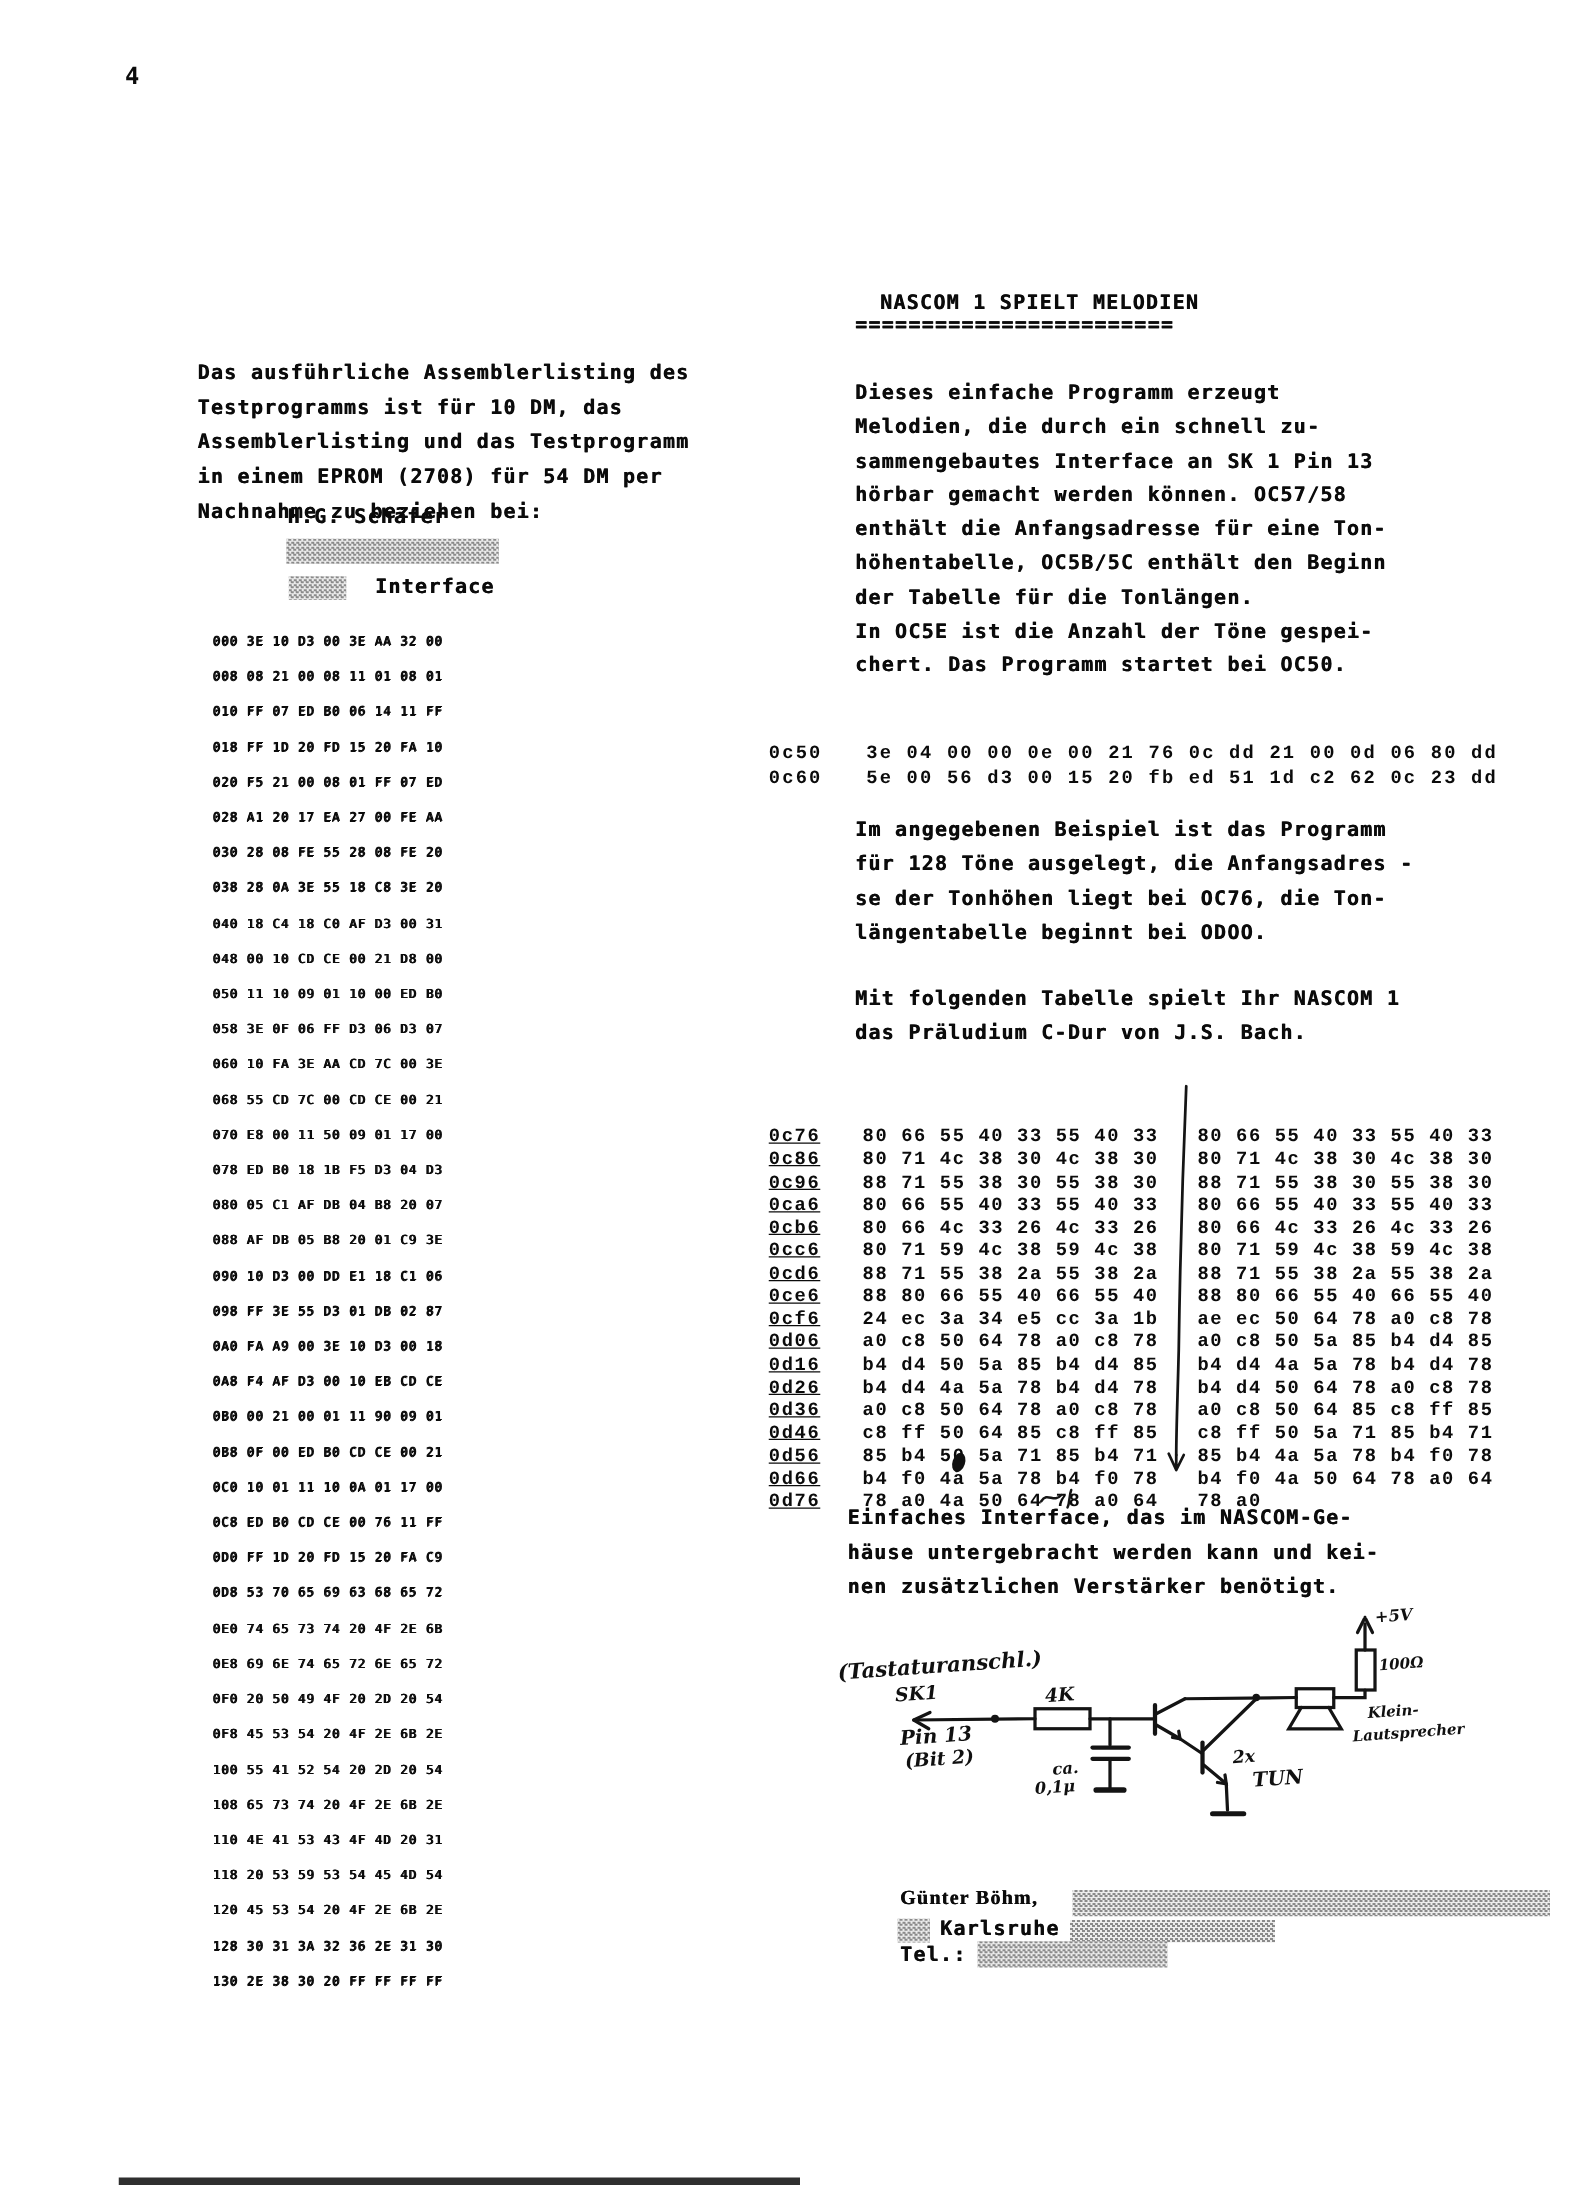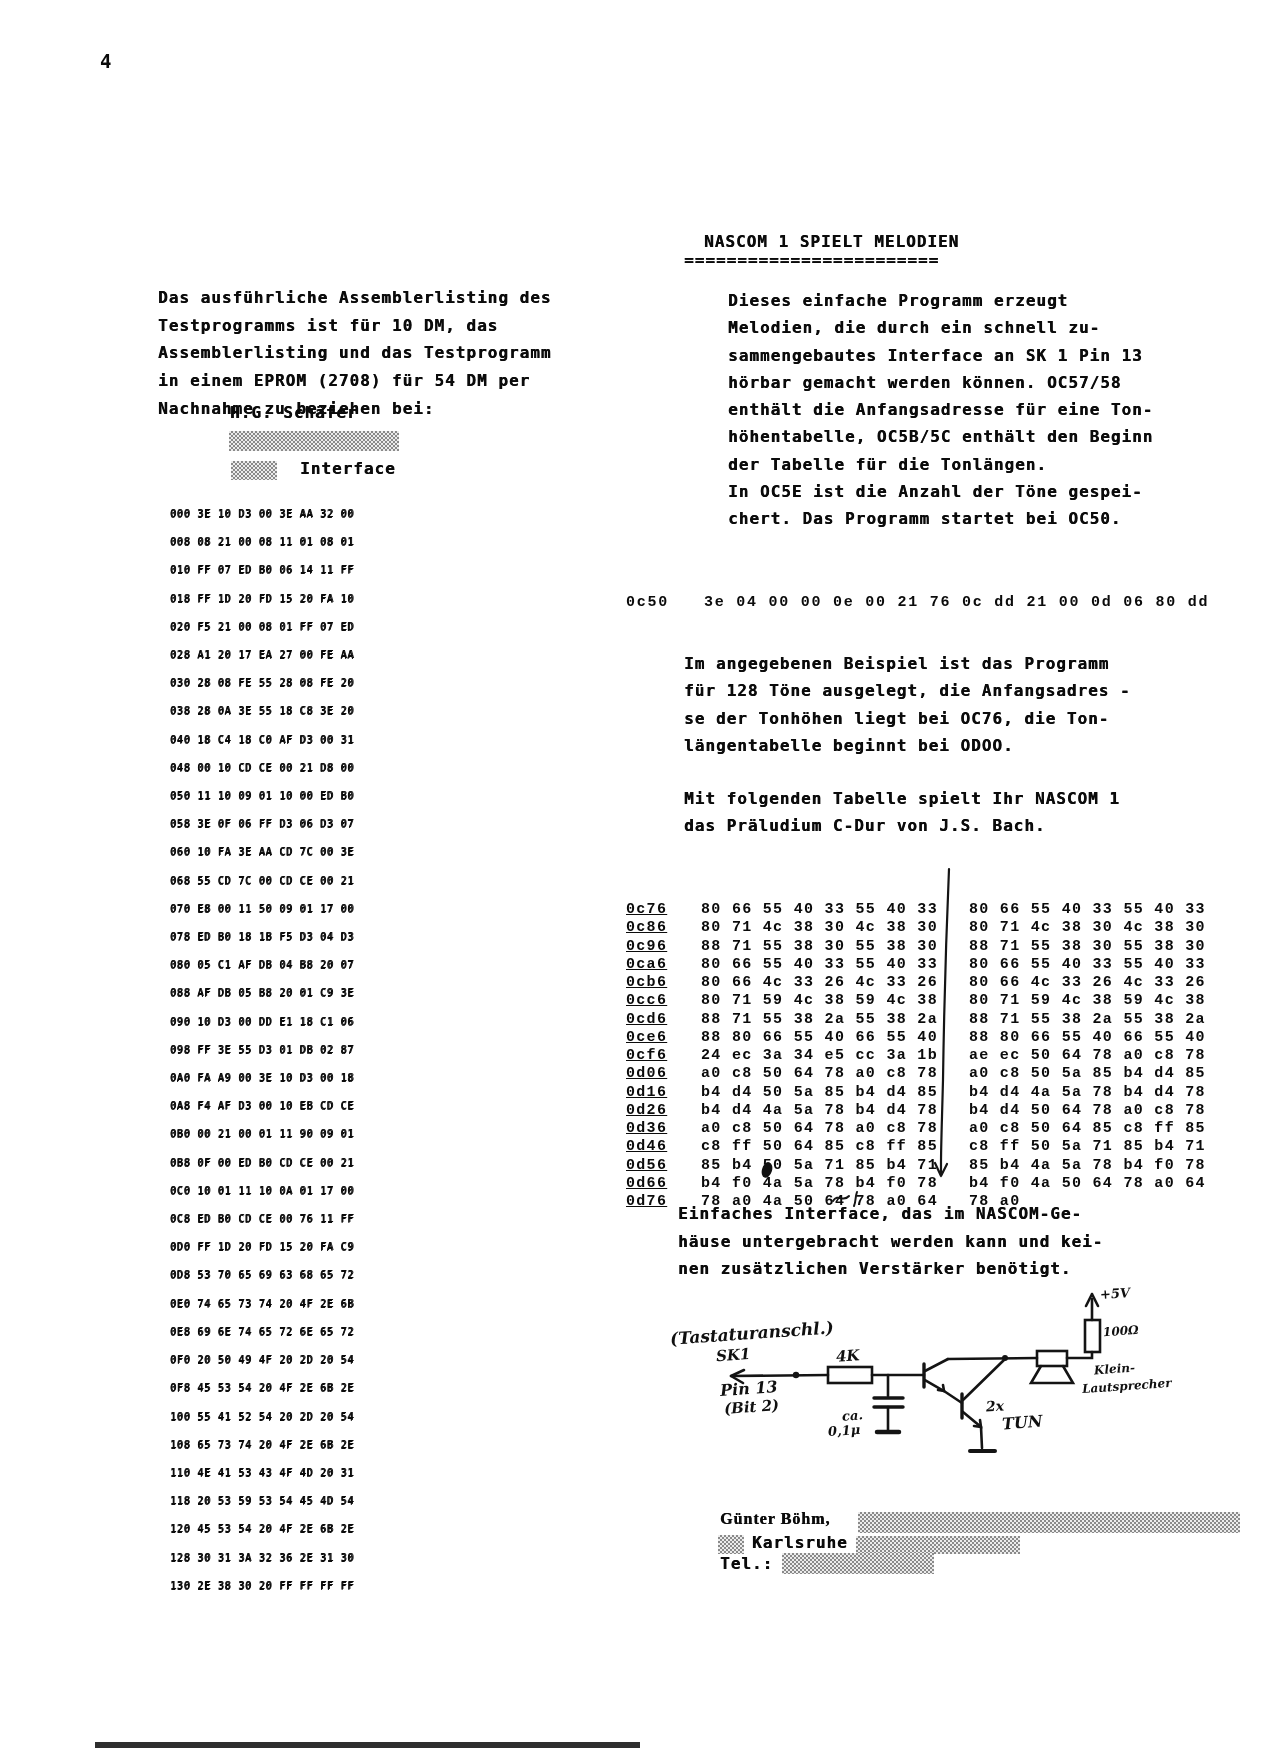--- a/index.html
+++ b/index.html
@@ -15,21 +15,21 @@
   }
   .para{line-height:27.3px;}
   .intro{line-height:27.7px;margin-top:40px;}
   
   .dump{
     font-family:"DejaVu Sans Mono",monospace;font-weight:400;font-size:10px;
     letter-spacing:0.8px;line-height:28.2px;white-space:pre;
     text-shadow:0.8px 0 currentColor,0 0.5px currentColor;
   }
   
-  .listing{font-family:"Liberation Mono",monospace;font-weight:700;font-size:15px;white-space:pre;margin-left:11px;}
+  .listing{font-family:"Liberation Mono",monospace;font-weight:700;font-size:15px;white-space:pre;}
   .lrow{height:19.7px;letter-spacing:1.75px;}
   .laddr{display:inline-block;width:78px;}
   .mrow{height:18.25px;letter-spacing:1.3px;}
   .maddr{display:inline-block;width:75px;text-decoration:underline;}
   .mr{margin-left:31px;}
   
   .hw{
     font-family:"DejaVu Serif",serif;font-style:italic;font-weight:700;
     display:inline-block;transform:rotate(-4deg);white-space:pre;color:#101010;
   }
@@ -93,33 +93,33 @@
 108 65 73 74 20 4F 2E 6B 2E
 110 4E 41 53 43 4F 4D 20 31
 118 20 53 59 53 54 45 4D 54
 120 45 53 54 20 4F 2E 6B 2E
 128 30 31 3A 32 36 2E 31 30
 130 2E 38 30 20 FF FF FF FF</div>
 
 <div class="abs type" style="left:684px;top:232px;margin-left:20px;">NASCOM 1 SPIELT MELODIEN</div>
 <div class="abs type" style="left:684px;top:250px;">========================</div>
 
-<div class="abs type para" style="left:684px;top:287px;margin-left:44px;">Dieses einfache Programm erzeugt
+<div class="abs type para" style="left:684px;top:300px;">Dieses einfache Programm erzeugt
 Melodien, die durch ein schnell zu-
 sammengebautes Interface an SK 1 Pin 13
 hörbar gemacht werden können. OC57/58
 enthält die Anfangsadresse für eine Ton-
 höhentabelle, OC5B/5C enthält den Beginn
 der Tabelle für die Tonlängen.
 In OC5E ist die Anzahl der Töne gespei-
 chert. Das Programm startet bei OC50.</div>
 
 <div class="abs listing" style="left:615px;top:560px;">
   
-<div class="lrow"><span class="laddr">0c50</span><span>3e 04 00 00 0e 00 21 76 0c dd 21 00 0d 06 80 dd</span></div></div>
+<div class="lrow"><span class="laddr">0c50</span><span>3e 04 00 00 0e 00 21 76 0c dd 21 00 0d 06 80 dd</span></div><div class="lrow"><span class="laddr">0c60</span><span>5e 00 56 d3 00 15 20 fb ed 51 1d c2 62 0c 23 dd</span></div></div>
 
 <div class="abs type para" style="left:684px;top:650px;">Im angegebenen Beispiel ist das Programm
 für 128 Töne ausgelegt, die Anfangsadres -
 se der Tonhöhen liegt bei OC76, die Ton-
 längentabelle beginnt bei ODOO.</div>
 
 <div class="abs type para" style="left:684px;top:785px;">Mit folgenden Tabelle spielt Ihr NASCOM 1
 das Präludium C-Dur von J.S. Bach.</div>
 
 <div class="abs listing" style="left:615px;top:867px;">

